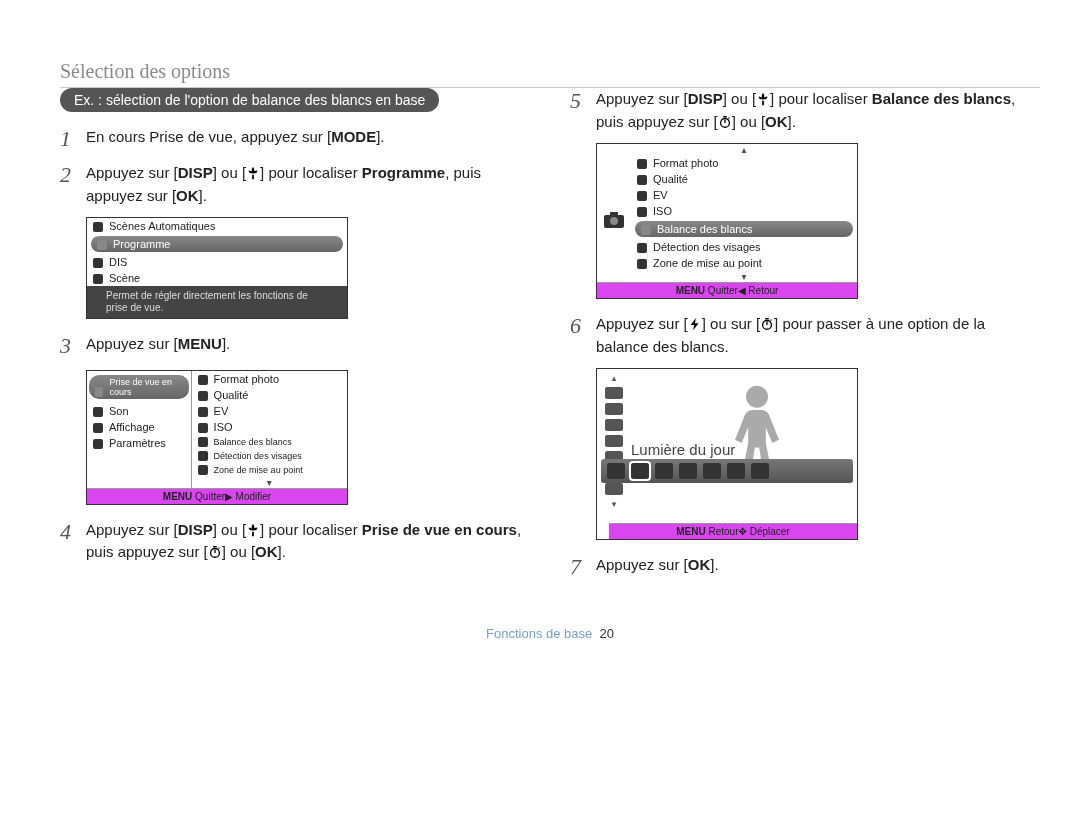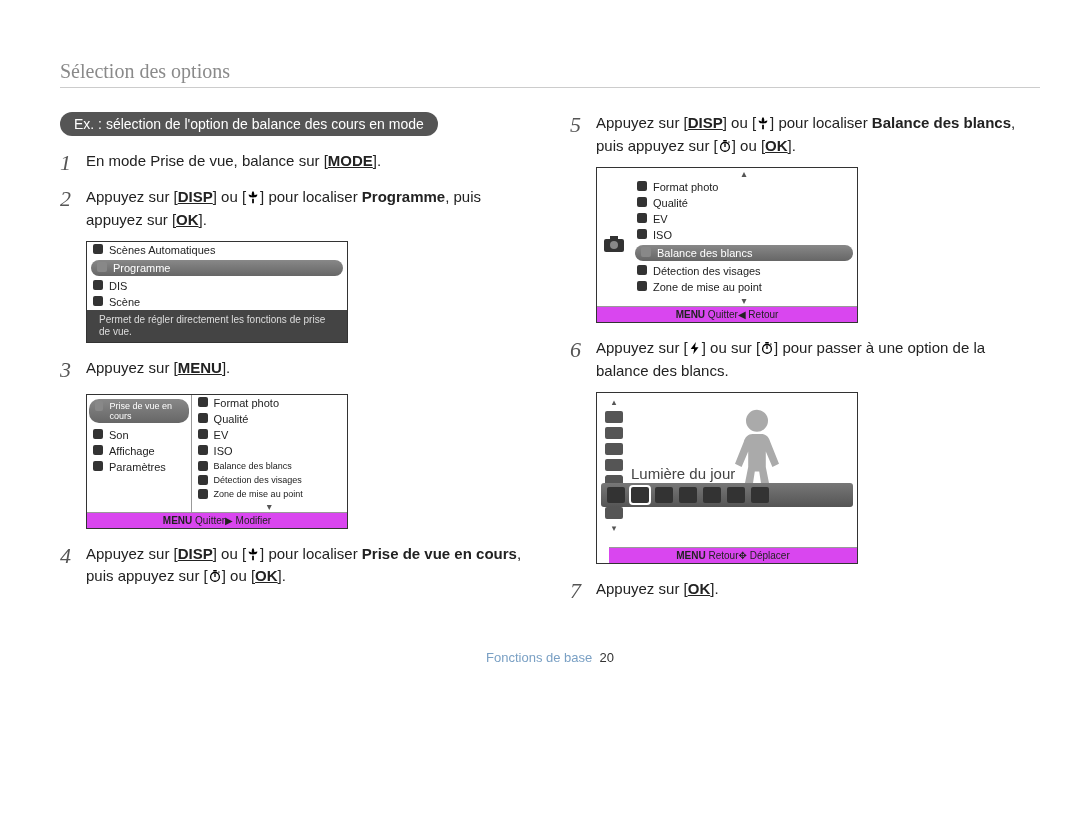--- a/index.html
+++ b/index.html
@@ -14,21 +14,20 @@
   }
   .page {
     padding: 60px 40px 20px 60px;
   }
   .section-header {
     font-family: Georgia, 'Times New Roman', serif;
     color: #8a8a8a;
     font-size: 20px;
     border-bottom: 1px solid #ccc;
     padding-bottom: 4px;
-    margin-bottom: 24px;
     font-weight: 300;
   }
   .columns {
     display: flex;
     gap: 40px;
   }
   .col {
     flex: 1;
   }
   .example-pill {
@@ -54,46 +53,45 @@
     color: #555;
     min-width: 18px;
     font-weight: 300;
     line-height: 1.2;
   }
   .step-body {
     flex: 1;
   }
   .btn-label {
     font-weight: bold;
-    text-decoration: underline;
   }
   .screen-box {
     border: 1px solid #333;
     background: #fff;
     font-size: 11px;
     margin: 8px 0 14px 26px;
   }
   .screen-box .row {
     display: flex;
-    align-items: flex-start;
+    align-items: flex-end;
     gap: 6px;
     padding: 2px 6px;
   }
   .screen-box .sel {
     background: linear-gradient(#888, #666);
     color: #fff;
     border-radius: 10px;
     margin: 2px 4px;
     padding: 2px 6px;
   }
   .screen-box .hint {
     background: #444;
     color: #ddd;
     font-size: 10px;
-    padding: 4px 12px;
+    padding: 4px 19px;
     line-height: 1.2;
   }
   .screen-box .footer {
     border-top: 1px solid #999;
     background: #d946ef;
     display: flex;
     justify-content: center;
     padding: 2px 6px;
     font-size: 10px;
   }
@@ -186,26 +184,26 @@
 </style>
 </head>
 <body>
 
 <div class="page">
   <div class="section-header">Sélection des options</div>
 
   <div class="columns">
 
     <div class="col">
-      <div class="example-pill">Ex. : sélection de l'option de balance des cours en mode</div>
+      <div class="example-pill">Ex. : sélection de l'option de balance des blancs en base</div>
 
       <div class="step">
         <div class="step-num">1</div>
         <div class="step-body">
-          <span>En mode Prise de vue, balance sur [</span><span class="btn-label">MODE</span><span>].</span>
+          <span>En cours Prise de vue, appuyez sur [</span><span class="btn-label">MODE</span><span>].</span>
         </div>
       </div>
 
       <div class="step">
         <div class="step-num">2</div>
         <div class="step-body">
           <span>Appuyez sur [</span><span class="btn-label">DISP</span><span>] ou [</span><span class="inline-icon"><svg viewBox="0 0 16 16">
                 <path fill="#000" d="M8 1c2 2 2 6 0 8-2-2-2-6 0-8zm-5 4c2 0 4 1 5 3-2 1-5 0-5-3zm10 0c0 3-3 4-5 3 1-2 3-3 5-3zM7 10h2v5H7z"></path>
               </svg></span><span>] pour localiser </span><b>Programme</b><span>, puis appuyez sur [</span><span class="btn-label">OK</span><span>].</span>
         </div>

